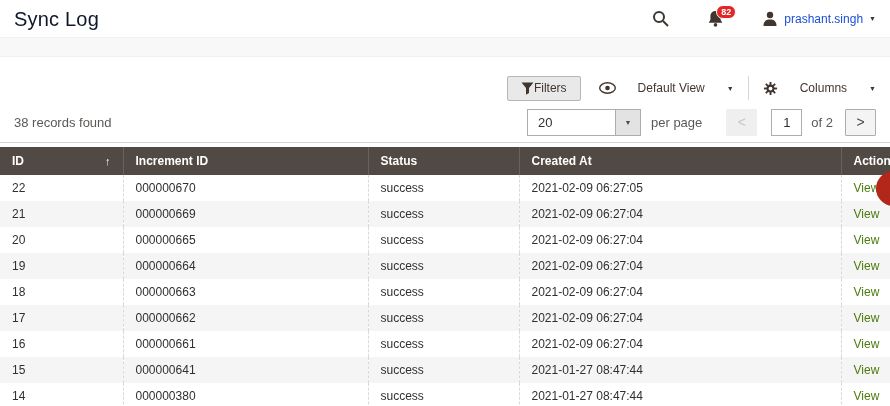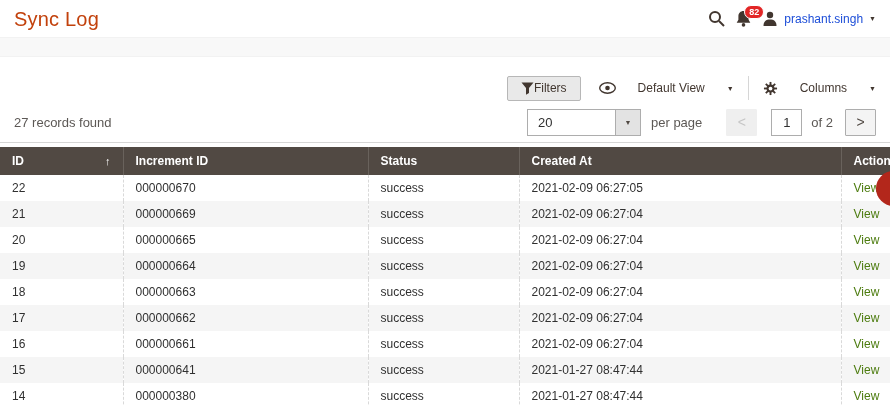--- a/index.html
+++ b/index.html
@@ -17,28 +17,28 @@
   
   .page-header {
     height: 37px;
     padding: 8px 14px 0 14px;
     display: flex;
     justify-content: space-between;
     align-items: flex-start;
   }
   .page-title {
     font-size: 20px;
-    color: #c2410c;
+    color: #0f172a;
     font-weight: 400;
     letter-spacing: 0.2px;
   }
   .header-actions {
     display: flex;
     align-items: center;
-    gap: 10px;
+    gap: 38px;
     padding-top: 2px;
   }
   .icon-btn { position: relative; cursor: pointer; display: flex; align-items: center; }
   .badge {
     position: absolute;
     top: -5px;
     right: -12px;
     background: #e22626;
     color: #fff;
     font-size: 9px;
@@ -292,21 +292,21 @@
           <circle cx="8" cy="8" r="4.2" fill="#41362f"></circle>
           <circle cx="8" cy="8" r="2" fill="#fff"></circle>
         </svg>
       </span>
       <span>Columns</span>
       <span class="caret">▼</span>
     </div>
   </div>
 
   <div class="records-row">
-    <div class="records-found">27 records found</div>
+    <div class="records-found">38 records found</div>
     <div class="pagination">
       <div class="per-page-select">
         <span class="per-page-value">20</span>
         <span class="per-page-caret-box">
           <span class="caret">▼</span>
         </span>
       </div>
       <span class="per-page-label">per page</span>
       <div class="page-btn prev">&lt;</div>
       <input class="page-input" value="1" style="">

